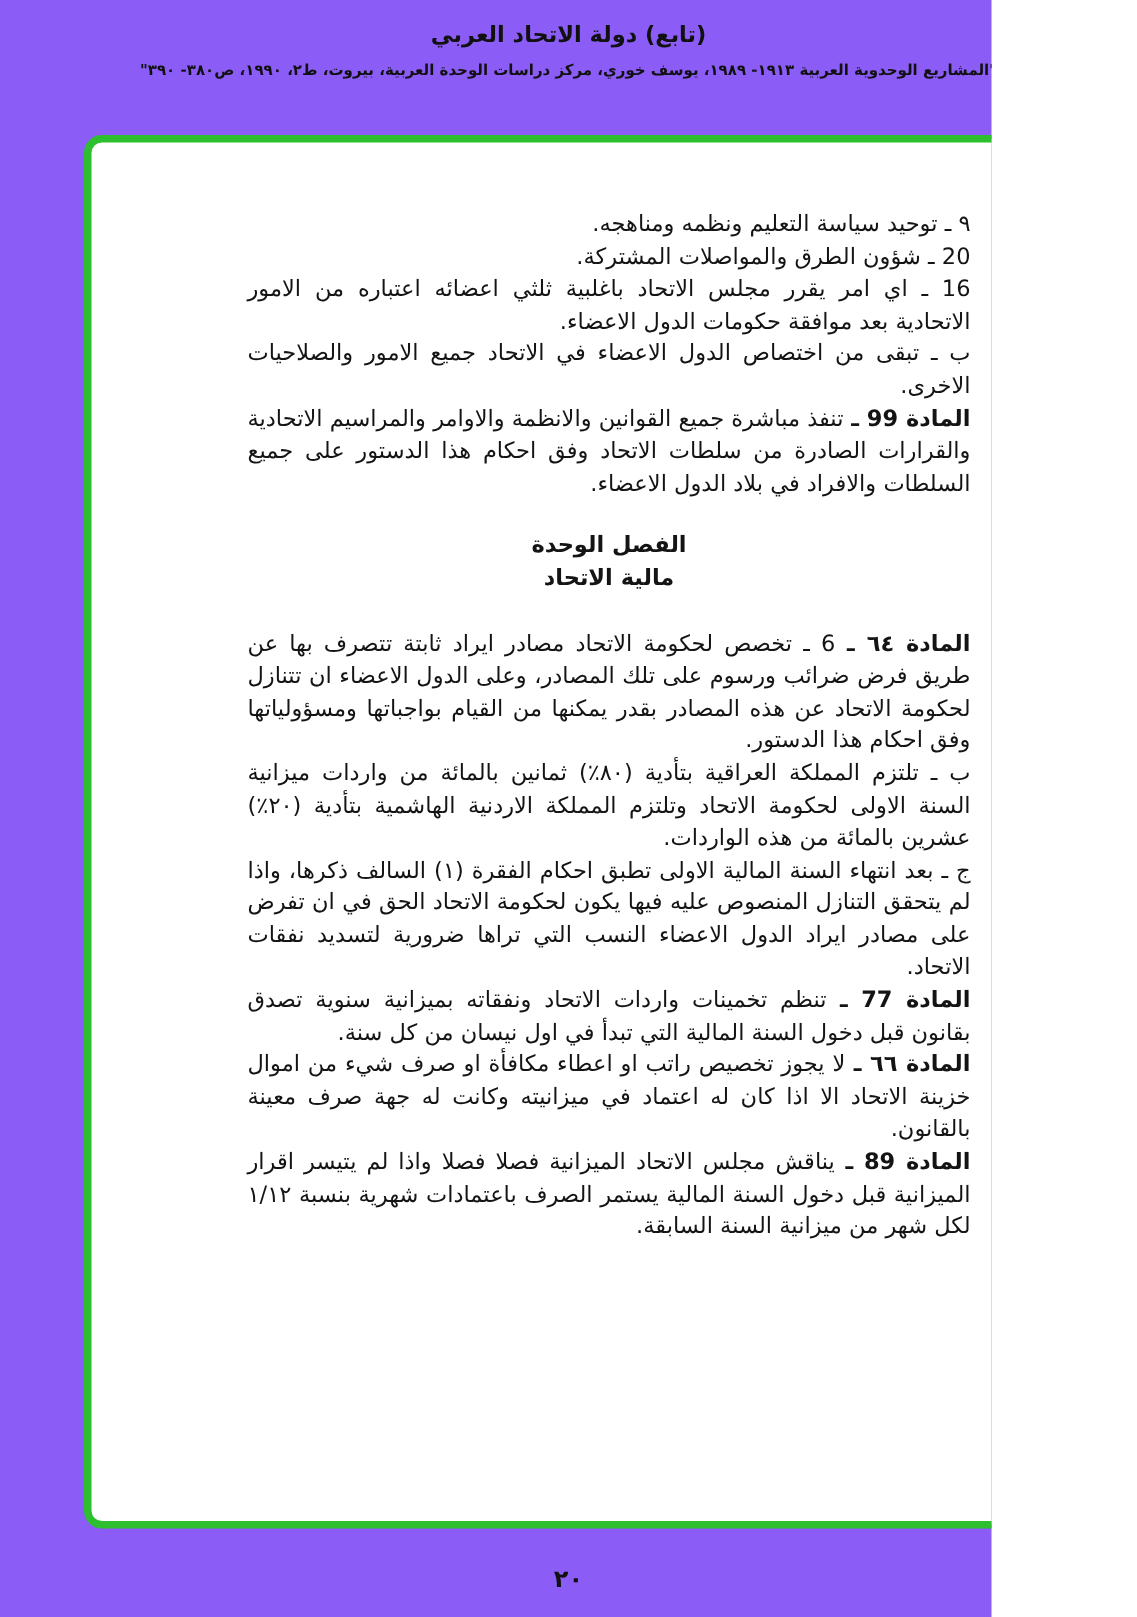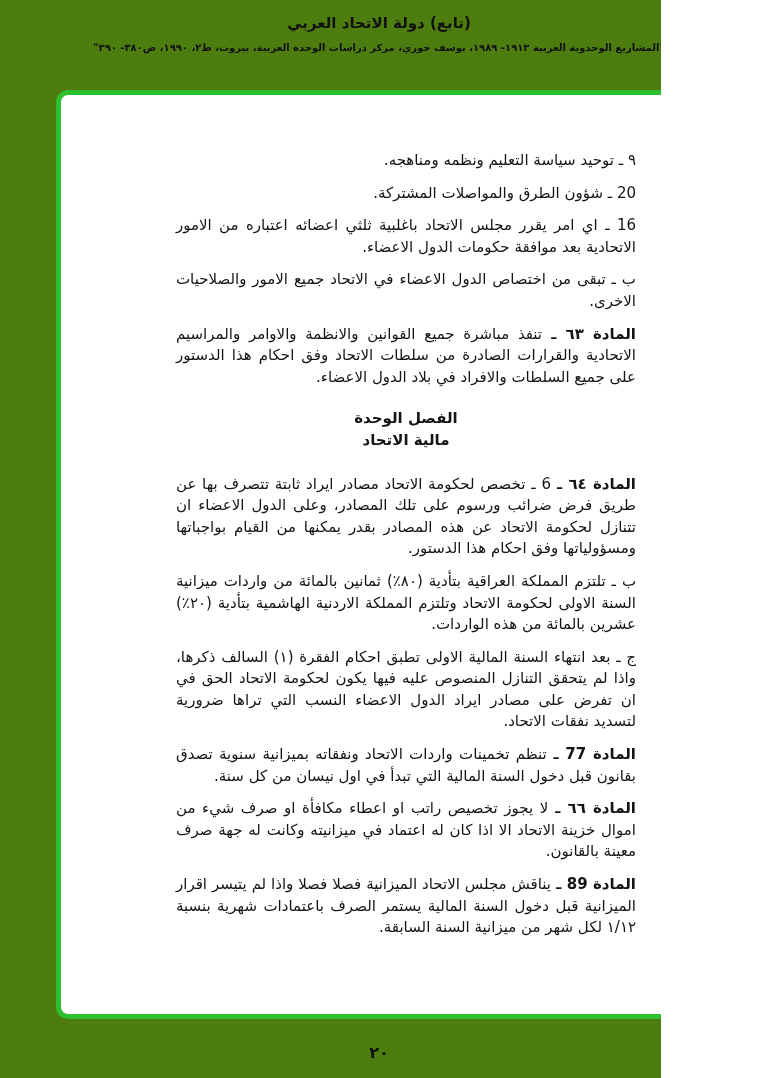--- a/index.html
+++ b/index.html
@@ -7,21 +7,21 @@
     body {
       width: 758px;
       height: 1078px;
       background: #ffffff;
       font-family: "DejaVu Sans", sans-serif;
     }
     .page {
       position: relative;
       width: 661px;
       height: 1078px;
-      background: #4d7c0f;
+      background: #8b5cf6;
       overflow: hidden;
     }
     .header {
       position: absolute;
       top: 14px;
       left: 0;
       width: 758px;
       text-align: center;
       direction: rtl;
       color: #111111;
@@ -51,21 +51,21 @@
       position: absolute;
       top: 44px;
       left: 104px;
       width: 482px;
       direction: rtl;
       text-align: justify;
       font-size: 15px;
       line-height: 21.6px;
       color: #141414;
     }
-    .para { margin: 11px; }
+    .para { margin: 0; }
     .lead { font-weight: bold; }
     .section-heading {
       text-align: center;
       font-weight: bold;
       margin: 20px 0 22px 0;
     }
     .footer {
       position: absolute;
       bottom: 16px;
       left: 0;
@@ -89,21 +89,21 @@
     <div class="header-citation">"المشاريع الوحدوية العربية ١٩١٣- ١٩٨٩، يوسف خوري، مركز دراسات الوحدة العربية، بيروت، ط٢، ١٩٩٠، ص٣٨٠- ٣٩٠"</div>
   </div>
 
   <div class="frame">
     <div class="content" dir="rtl">
 
       <p class="para"><span class="lead"></span><span>٩ ـ توحيد سياسة التعليم ونظمه ومناهجه.</span></p>
       <p class="para"><span class="lead"></span><span>20 ـ شؤون الطرق والمواصلات المشتركة.</span></p>
       <p class="para"><span class="lead"></span><span>16 ـ اي امر يقرر مجلس الاتحاد باغلبية ثلثي اعضائه اعتباره من الامور الاتحادية بعد موافقة حكومات الدول الاعضاء.</span></p>
       <p class="para"><span class="lead"></span><span>ب ـ تبقى من اختصاص الدول الاعضاء في الاتحاد جميع الامور والصلاحيات الاخرى.</span></p>
-      <p class="para"><span class="lead">المادة ٦٣ ـ </span><span>تنفذ مباشرة جميع القوانين والانظمة والاوامر والمراسيم الاتحادية والقرارات الصادرة من سلطات الاتحاد وفق احكام هذا الدستور على جميع السلطات والافراد في بلاد الدول الاعضاء.</span></p>
+      <p class="para"><span class="lead">المادة 99 ـ </span><span>تنفذ مباشرة جميع القوانين والانظمة والاوامر والمراسيم الاتحادية والقرارات الصادرة من سلطات الاتحاد وفق احكام هذا الدستور على جميع السلطات والافراد في بلاد الدول الاعضاء.</span></p>
 
       <div class="section-heading">
         <div>الفصل الوحدة</div>
         <div>مالية الاتحاد</div>
       </div>
 
       <p class="para"><span class="lead">المادة ٦٤ ـ </span><span>6 ـ تخصص لحكومة الاتحاد مصادر ايراد ثابتة تتصرف بها عن طريق فرض ضرائب ورسوم على تلك المصادر، وعلى الدول الاعضاء ان تتنازل لحكومة الاتحاد عن هذه المصادر بقدر يمكنها من القيام بواجباتها ومسؤولياتها وفق احكام هذا الدستور.</span></p>
       <p class="para"><span class="lead"></span><span>ب ـ تلتزم المملكة العراقية بتأدية (٨٠٪) ثمانين بالمائة من واردات ميزانية السنة الاولى لحكومة الاتحاد وتلتزم المملكة الاردنية الهاشمية بتأدية (٢٠٪) عشرين بالمائة من هذه الواردات.</span></p>
       <p class="para"><span class="lead"></span><span>ج ـ بعد انتهاء السنة المالية الاولى تطبق احكام الفقرة (١) السالف ذكرها، واذا لم يتحقق التنازل المنصوص عليه فيها يكون لحكومة الاتحاد الحق في ان تفرض على مصادر ايراد الدول الاعضاء النسب التي تراها ضرورية لتسديد نفقات الاتحاد.</span></p>
       <p class="para"><span class="lead">المادة 77 ـ </span><span>تنظم تخمينات واردات الاتحاد ونفقاته بميزانية سنوية تصدق بقانون قبل دخول السنة المالية التي تبدأ في اول نيسان من كل سنة.</span></p>

